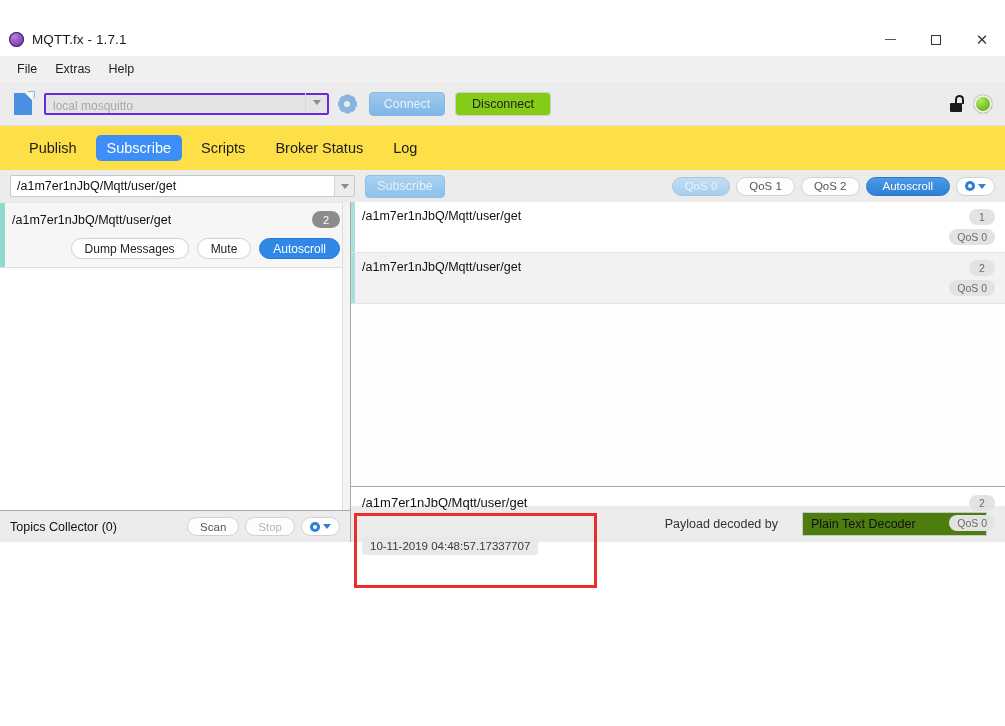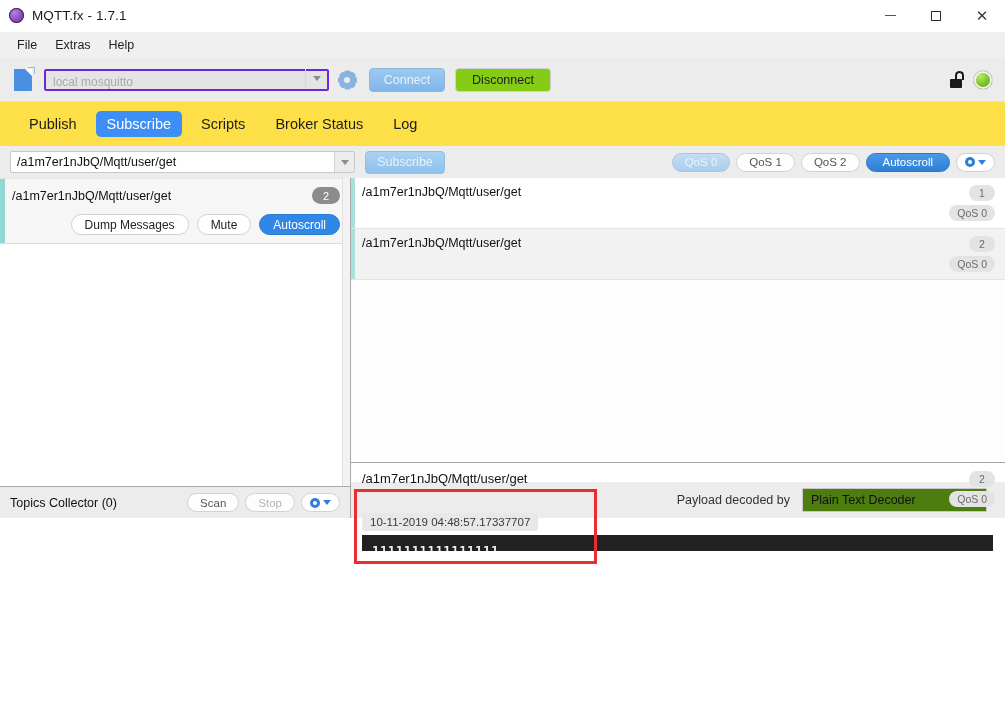--- a/index.html
+++ b/index.html
@@ -6,21 +6,21 @@
   html, body {
     width: 1005px; height: 726px;
     font-family: "Liberation Sans", sans-serif;
     background: #ffffff;
     overflow: hidden;
   }
   .app {
     position: relative;
     width: 1005px; height: 518px;
     background: #f0f0f0;
-    display: flex; flex-direction: column;
+    display: flex; flex-direction: column; margin-top: 24px;
   }
 
   
   .titlebar {
     height: 32px; background: #ffffff;
     display: flex; align-items: center;
     border-bottom: 1px solid #ffffff;
     flex: 0 0 32px;
   }
   .title-left { display: flex; align-items: center; padding-left: 9px; gap: 8px; }
@@ -313,21 +313,21 @@
     margin: 0 12px 0 11px; flex: 1;
     background: #212121; color: #f2f2f2;
     font-family: "DejaVu Sans Mono", monospace;
     font-size: 12.5px; font-weight: bold;
     padding: 8px 10px; letter-spacing: .4px;
     overflow: hidden; min-height: 0;
   }
   .footer {
     height: 36px; flex: 0 0 36px; background: #ececec;
     display: flex; align-items: center; justify-content: flex-end;
-    padding-right: 18px; gap: 12px;
+    padding-right: 18px; gap: 24px;
   }
   .footer-label { font-size: 12.5px; color: #333; }
   .decoder-combo {
     width: 185px; height: 24px; background: #4d7c0f;
     border: 1px solid #c9c9c9; border-radius: 0;
     display: flex; align-items: center;
   }
   .decoder-combo .val { flex: 1; font-size: 12.5px; color: #111; padding-left: 8px; }
   .decoder-combo .arrow-box { width: 24px; display: flex; align-items: center; justify-content: center; }
   .caret-blue {
@@ -484,21 +484,20 @@
         <div class="detail-head">
           <div class="detail-topic">/a1m7er1nJbQ/Mqtt/user/get</div>
           <div class="detail-meta">
             <div class="meta-pill">2</div>
             <div class="meta-pill">QoS 0</div>
           </div>
         </div>
         <div class="detail-ts-row">
           <span class="ts-pill">10-11-2019  04:48:57.17337707</span>
         </div>
-        <div class="payload">1111111111111111</div>
         <div class="annot" style="left:3px; top:26px; width:243px; height:75px;"></div>
       </div>
 
       <div class="footer">
         <div class="footer-label">Payload decoded by</div>
         <div class="decoder-combo">
           <div class="val">Plain Text Decoder</div>
           <div class="arrow-box">
             <div class="caret-blue"></div>
           </div>

